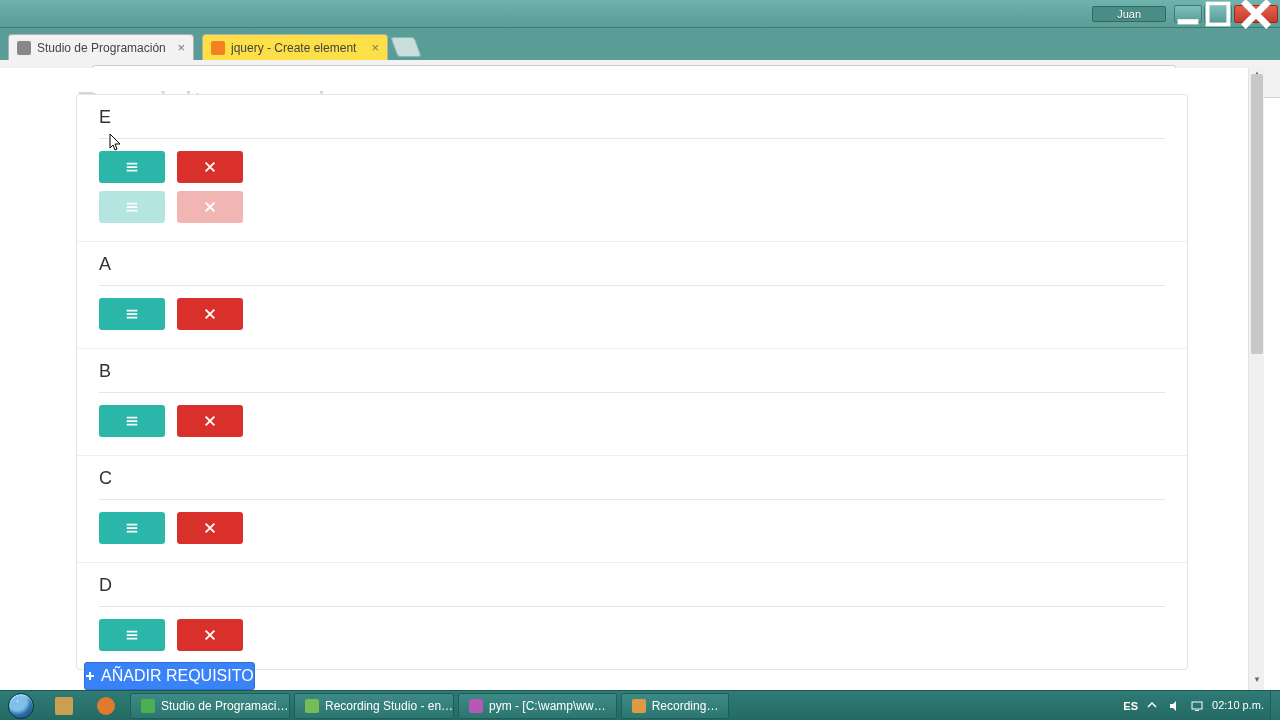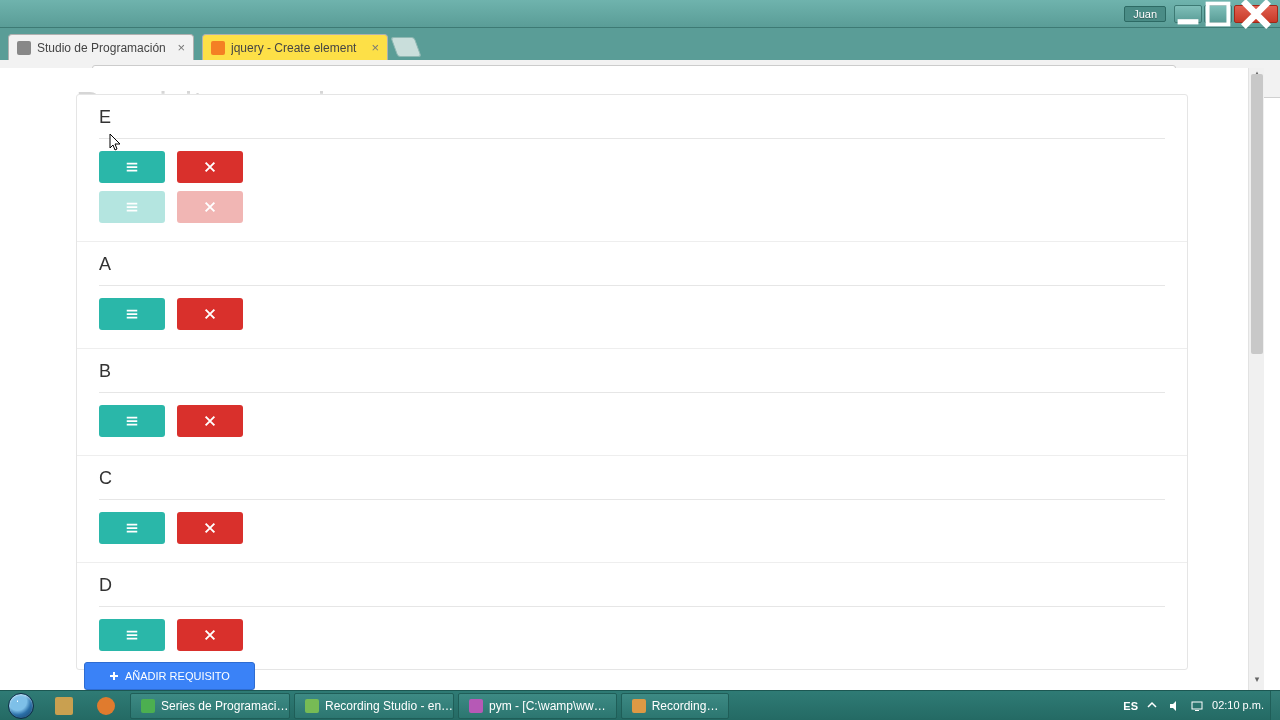--- a/index.html
+++ b/index.html
@@ -1,19 +1,19 @@
 <!DOCTYPE html>
 <html><head>
 <meta charset="utf-8">
 <style>
 *{box-sizing:border-box;margin:0;padding:0}
 html,body{width:1280px;height:720px;overflow:hidden;font-family:"Segoe UI",Arial,sans-serif}
 
 .titlebar{height:28px;background:linear-gradient(#6fb3ad,#5a9d97);display:flex;align-items:center;justify-content:flex-end;padding:0 2px;border-bottom:1px solid #3d7a74}
-.user-badge{background:#4a8c86;border:1px solid #2d6a64;color:#fff;font-size:11px;padding:1px 8px;border-radius:2px;margin-right:6px;text-shadow:0 1px 1px rgba(0,0,0,.4)}
+.user-badge{background:#4a8c86;border:1px solid #2d6a64;color:#fff;font-size:11px;padding:1px 24px;border-radius:2px;margin-right:6px;text-shadow:0 1px 1px rgba(0,0,0,.4)}
 .winbtn{width:28px;height:18px;margin-left:2px;display:flex;align-items:center;justify-content:center;border:1px solid #3d7a74;border-radius:2px;background:linear-gradient(#7fbfb9,#5a9d97);color:#fff;font-size:10px}
 .winbtn.close{background:linear-gradient(#e06050,#c83a28);border-color:#a02818;width:44px}
 
 .tabstrip{height:32px;background:#5a9d97;display:flex;align-items:flex-end;padding-left:8px}
 .tab{height:26px;background:#f2f2f2;border:1px solid #b0b0b0;border-bottom:none;border-radius:4px 4px 0 0;display:flex;align-items:center;padding:0 8px;width:186px;margin-right:8px;font-size:12px;color:#444;position:relative}
 .tab.inactive{background:#fde047}
 .tab .fav{width:14px;height:14px;background:#888;border-radius:2px;margin-right:6px;flex:none}
 .tab .title{flex:1;overflow:hidden;white-space:nowrap;text-overflow:ellipsis}
 .tab .tabclose{font-size:13px;color:#777;flex:none;margin-left:4px}
 .newtab{width:24px;height:20px;background:#c9dedb;border:1px solid #8fb8b3;border-radius:3px;transform:skewX(20deg);margin-left:-2px;margin-bottom:3px}
@@ -45,21 +45,21 @@
 .req-label{font-size:18px;color:#333;margin-bottom:10px}
 .req-divider{height:1px;background:#e6e6e6;margin-bottom:12px}
 .btnrow{display:flex;gap:12px}
 .btn{height:32px;width:66px;border:none;border-radius:3px;display:flex;align-items:center;justify-content:center;color:#fff}
 .btn.move{background:#2ab7a9}
 .btn.del{background:#d9302c}
 .btn svg{width:14px;height:14px}
 .ghost{opacity:.35;margin-top:8px}
 .cursor{position:absolute;width:14px;height:20px;pointer-events:none}
 .cursor svg{width:14px;height:20px}
-.add-btn{position:absolute;left:84px;bottom:0;transform:translateY(0);height:28px;padding:0 24px;background:#3a82f7;border:1px solid #2e6cd1;border-radius:3px;color:#fff;font-size:11px;display:flex;align-items:center;gap:6px;box-shadow:0 1px 0 rgba(0,0,0,.1)}
+.add-btn{position:absolute;left:84px;bottom:0;transform:translateY(0);height:28px;padding:0 0;background:#3a82f7;border:1px solid #2e6cd1;border-radius:3px;color:#fff;font-size:16px;display:flex;align-items:center;gap:6px;box-shadow:0 1px 0 rgba(0,0,0,.1)}
 .add-btn svg{width:10px;height:10px}
 
 .taskbar{height:30px;background:linear-gradient(#2f7b75,#246a64);position:absolute;left:0;bottom:0;width:1280px;display:flex;align-items:center;border-top:1px solid #1c5752}
 .start{width:42px;height:30px;display:flex;align-items:center;justify-content:center}
 .orb{width:26px;height:26px;border-radius:50%;background:radial-gradient(circle at 35% 30%,#fff 0 2%,#7ec0e8 4% 40%,#2b6fa8 60%,#123a5c 100%);border:1px solid #0d2d47;box-shadow:inset 0 1px 2px rgba(255,255,255,.6)}
 .pin{width:40px;height:26px;display:flex;align-items:center;justify-content:center;border-radius:2px;margin-left:2px}
 .pin .p{width:18px;height:18px;background:#c9a050;border-radius:2px}
 .pin .ff{width:18px;height:18px;background:#e07b2e;border-radius:50%}
 .tbtn{height:26px;padding:0 10px;margin-left:4px;background:linear-gradient(#3d8a84,#2c7670);border:1px solid #1f5e58;border-radius:2px;color:#fff;font-size:12px;display:flex;align-items:center;gap:6px;max-width:160px;overflow:hidden;white-space:nowrap}
 .tbtn .ti{width:14px;height:14px;background:#6fa;border-radius:2px;flex:none}
@@ -273,21 +273,21 @@
       <div class="orb"></div>
     </div>
   <div class="pin">
       <div class="p"></div>
     </div>
   <div class="pin">
       <div class="ff"></div>
     </div>
   <div class="tbtn">
       <div class="ti" style="background:#4caf50"></div>
-      <span>Series de Programaci…</span>
+      <span>Studio de Programaci…</span>
     </div>
   <div class="tbtn">
       <div class="ti" style="background:#7b5"></div>
       <span>Recording Studio - en…</span>
     </div>
   <div class="tbtn">
       <div class="ti" style="background:#b659b6"></div>
       <span>pym - [C:\wamp\ww…</span>
     </div>
   <div class="tbtn">

